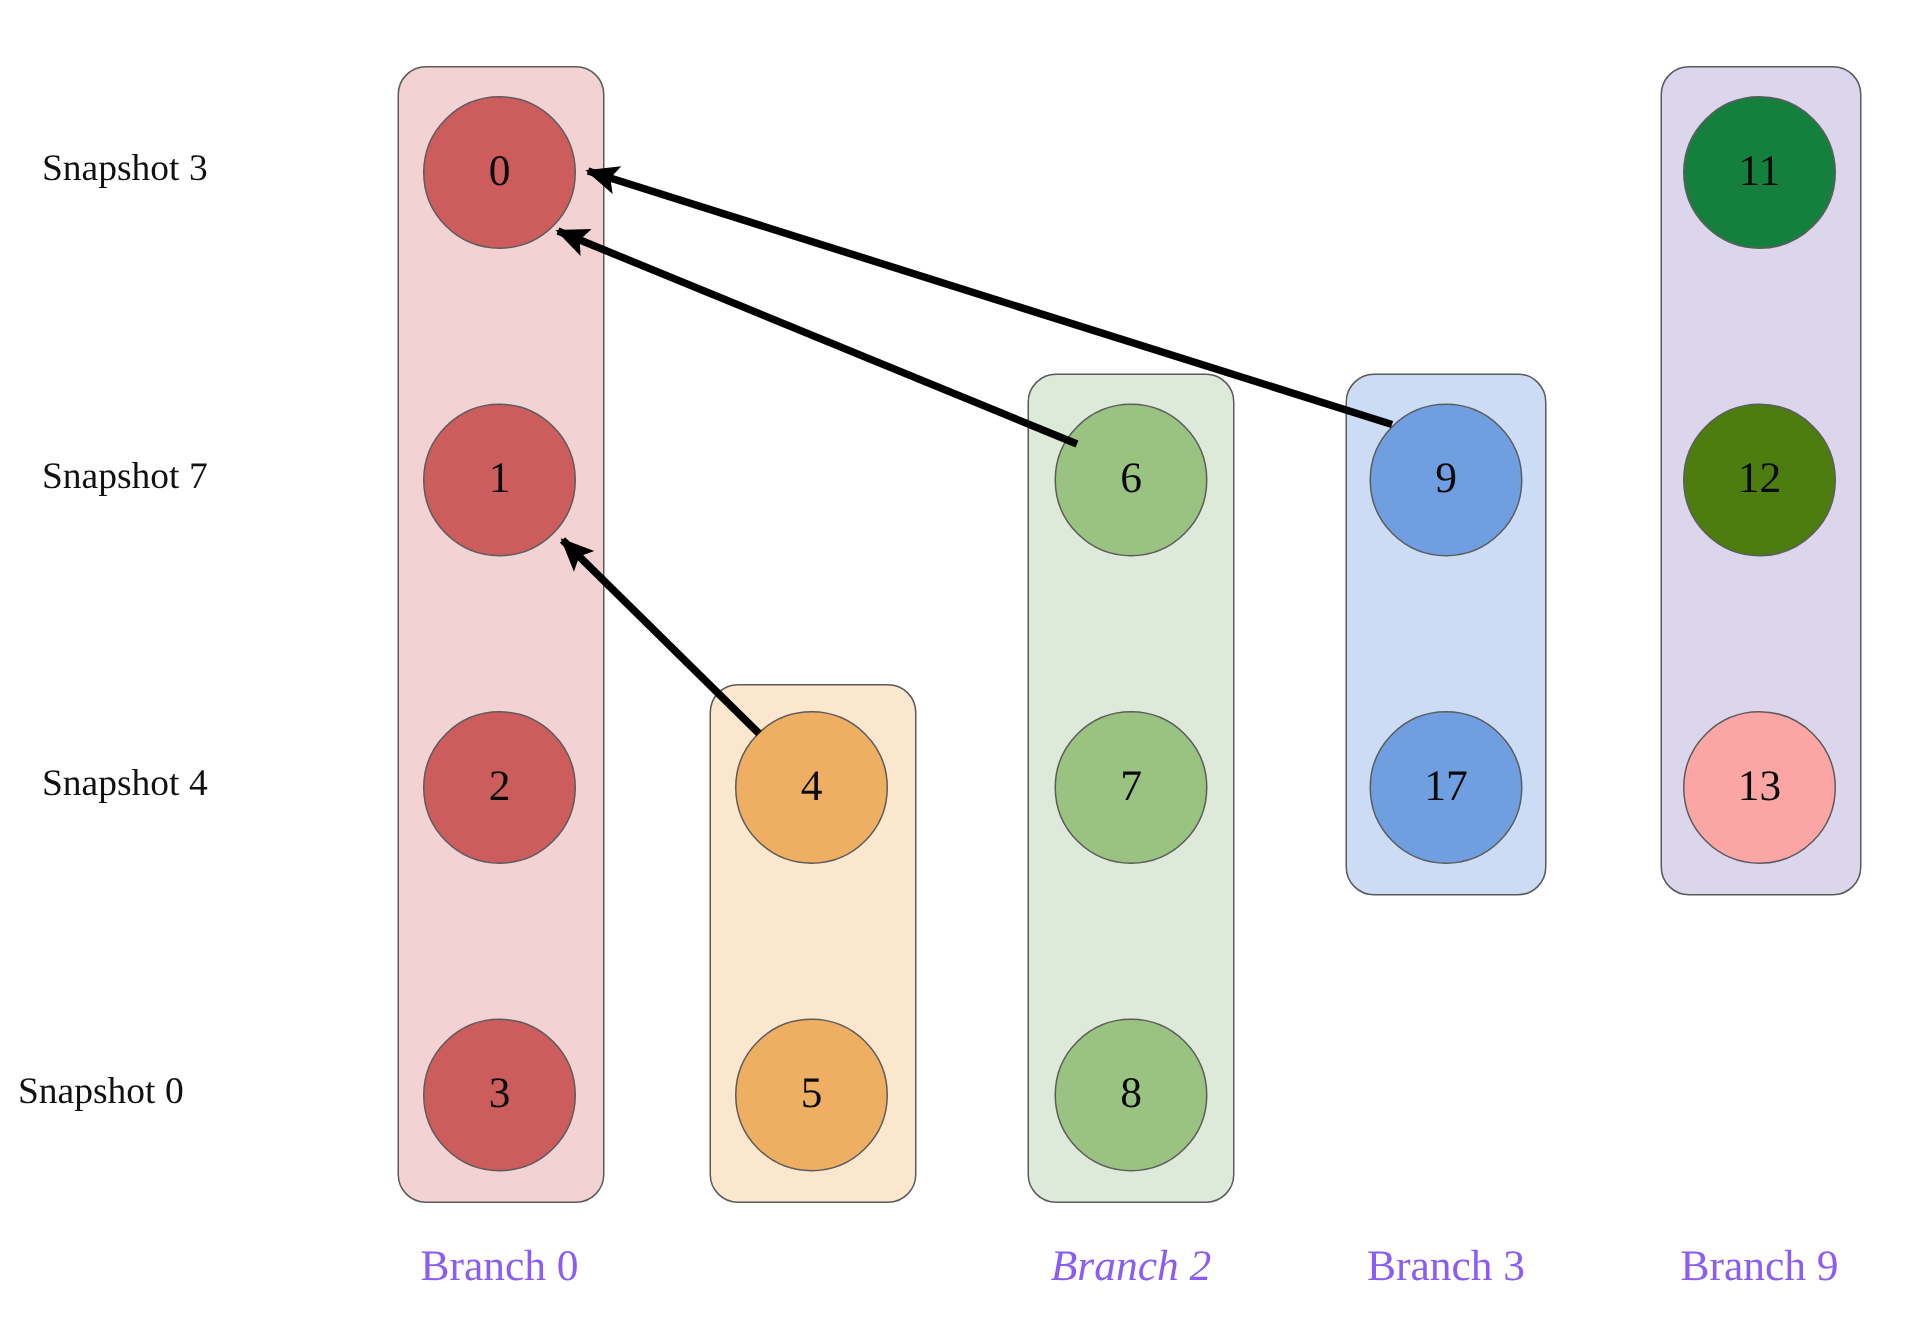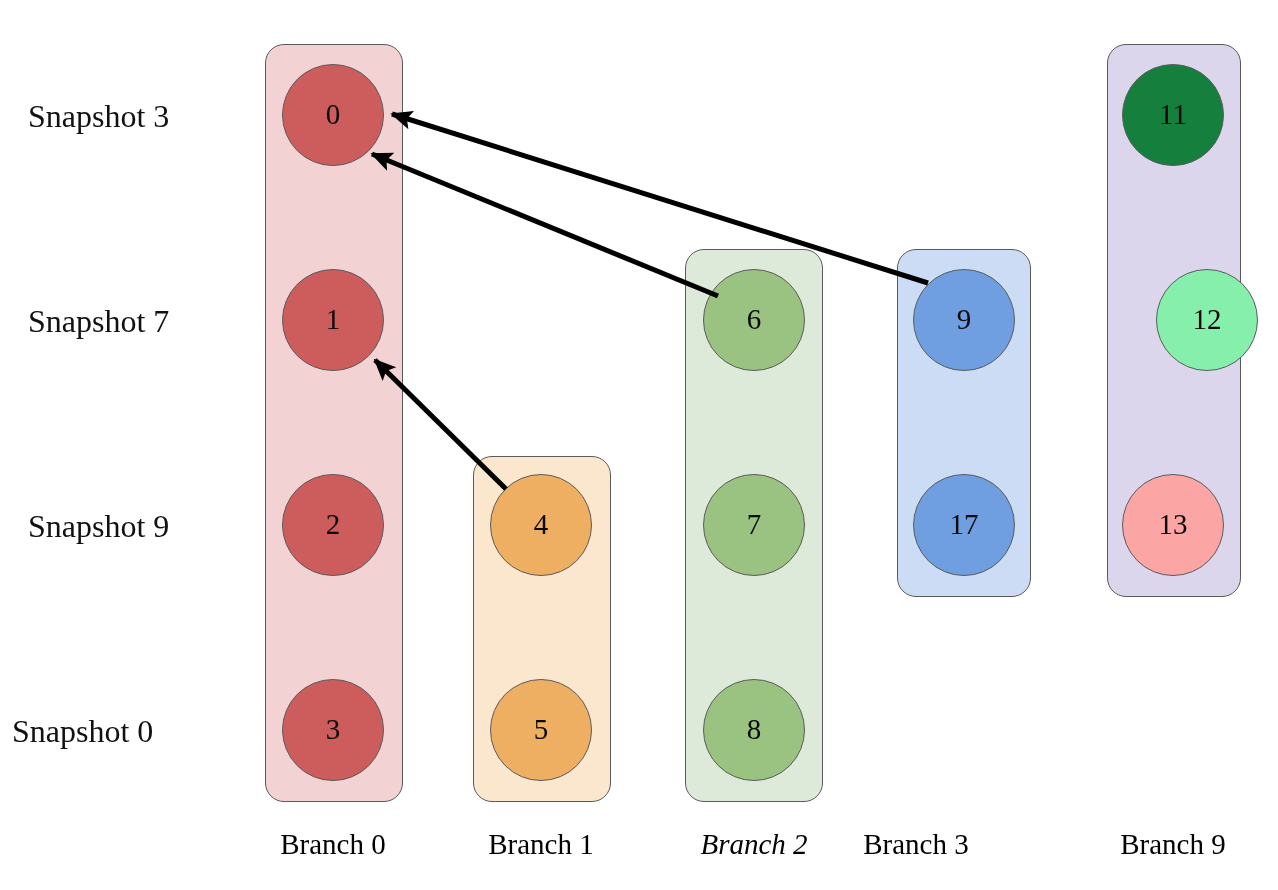--- a/index.html
+++ b/index.html
@@ -49,29 +49,29 @@
     color: #0a0a0a;
     font-size: 29px;
     line-height: 1;
   }
   .node-label {
     display: block;
     transform: translateY(-1px);
   }
   .snapshot-label {
     position: absolute;
-    font-size: 32px;
+    font-size: 25px;
     color: #111111;
     white-space: nowrap;
     line-height: 1;
   }
   .branch-label {
     position: absolute;
     font-size: 29px;
-    color: #000000;
+    color: #8b5cf6;
     white-space: nowrap;
     text-align: center;
     line-height: 1;
   }
 </style>
 </head>
 <body>
 
 <div id="stage">
 
@@ -113,21 +113,21 @@
       </div>
       <div class="node" style="left: 913px; top: 269px; width: 102px; height: 102px; background: rgb(111, 159, 224);">
         <span class="node-label">9</span>
       </div>
       <div class="node" style="left: 913px; top: 474px; width: 102px; height: 102px; background: rgb(111, 159, 224);">
         <span class="node-label">17</span>
       </div>
       <div class="node" style="left: 1122px; top: 64px; width: 102px; height: 102px; background: #15803d;">
         <span class="node-label">11</span>
       </div>
-      <div class="node" style="left: 1156px; top: 269px; width: 102px; height: 102px; background: #86efac;">
+      <div class="node" style="left: 1122px; top: 269px; width: 102px; height: 102px; background: #4d7c0f;">
         <span class="node-label">12</span>
       </div>
       <div class="node" style="left: 1122px; top: 474px; width: 102px; height: 102px; background: #fca5a5;">
         <span class="node-label">13</span>
       </div>
     </div>
 
   <svg class="layer" id="arrow-layer" viewBox="0 0 1278 890" width="1278" height="890">
     <defs>
       <marker id="arrowhead" viewBox="0 0 10 10" refX="9.2" refY="5" markerWidth="4.4" markerHeight="4.4" orient="auto-start-reverse" markerUnits="strokeWidth">
@@ -137,22 +137,21 @@
     <g id="edge-group">
         <line x1="928" y1="283" x2="392" y2="114" stroke="#000000" stroke-width="5" marker-end="url(#arrowhead)"></line>
         <line x1="718" y1="296" x2="372" y2="154" stroke="#000000" stroke-width="5" marker-end="url(#arrowhead)"></line>
         <line x1="506" y1="489" x2="375" y2="360" stroke="#000000" stroke-width="5" marker-end="url(#arrowhead)"></line>
       </g>
   </svg>
 
   <div class="layer" id="label-layer">
       <div class="snapshot-label" style="left: 28px; top: 100px;">Snapshot 3</div>
       <div class="snapshot-label" style="left: 28px; top: 305px;">Snapshot 7</div>
-      <div class="snapshot-label" style="left: 28px; top: 510px;">Snapshot 9</div>
+      <div class="snapshot-label" style="left: 28px; top: 510px;">Snapshot 4</div>
       <div class="snapshot-label" style="left: 12px; top: 715px;">Snapshot 0</div>
       <div class="branch-label" style="left: 233px; top: 830px; width: 200px;">Branch 0</div>
-      <div class="branch-label" style="left: 441px; top: 830px; width: 200px;">Branch 1</div>
       <div class="branch-label" style="left: 654px; top: 830px; width: 200px; font-style: italic;">Branch 2</div>
-      <div class="branch-label" style="left: 816px; top: 830px; width: 200px;">Branch 3</div>
+      <div class="branch-label" style="left: 864px; top: 830px; width: 200px;">Branch 3</div>
       <div class="branch-label" style="left: 1073px; top: 830px; width: 200px;">Branch 9</div>
     </div>
 
 </div>
 
 </body></html>

